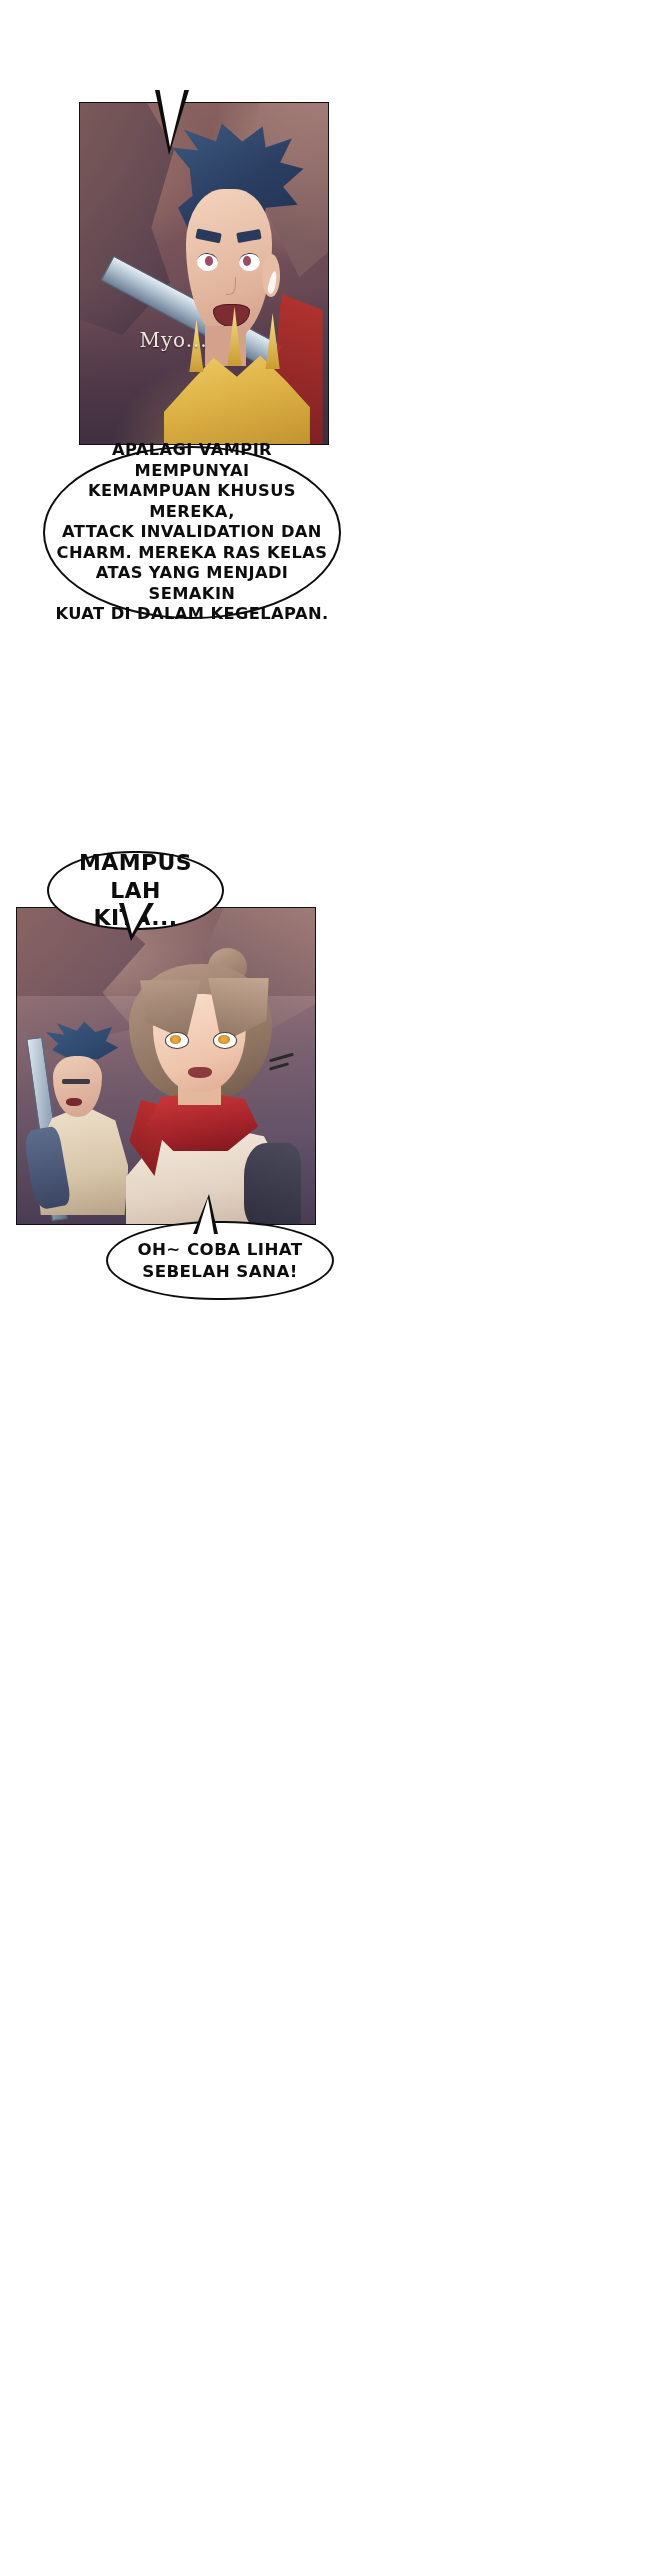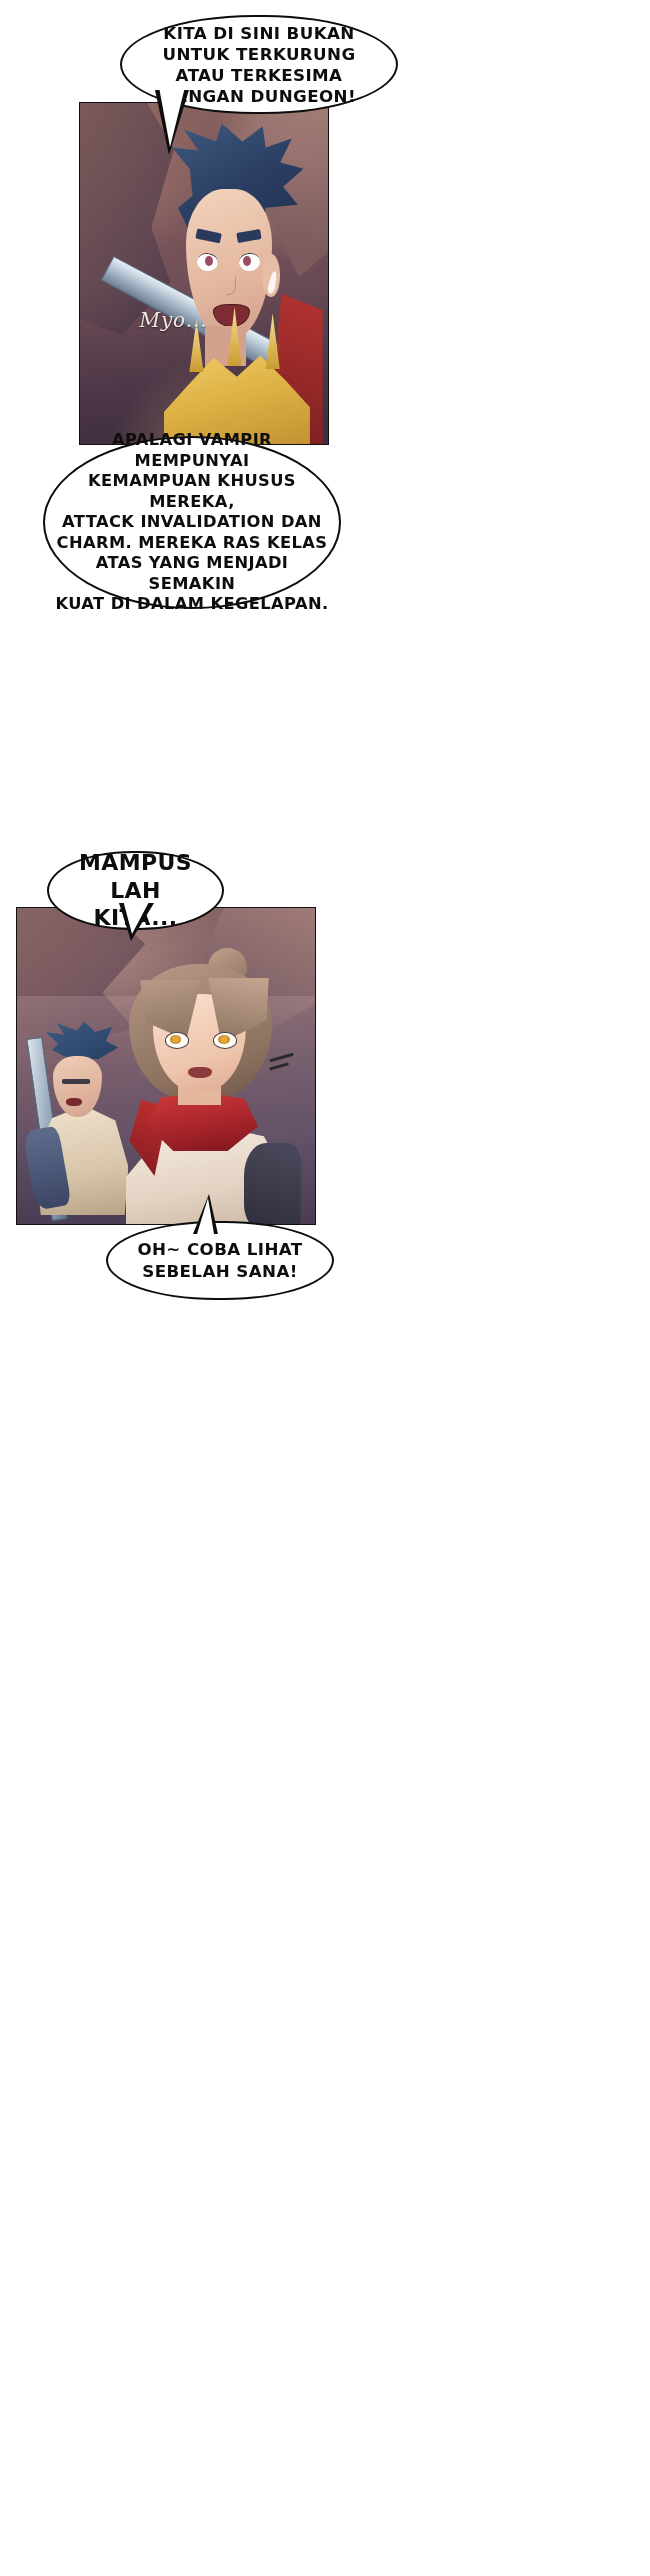--- a/index.html
+++ b/index.html
@@ -216,24 +216,24 @@
     background: linear-gradient(180deg, #e7eef4 0%, #aebfcf 45%, #6d7f93 100%);
     transform: rotate(28deg);
     transform-origin: left center;
     border: 0.9px solid #556a80;
   }
 
   .sfx {
     position: absolute;
     color: #efe7df;
     font-family: "DejaVu Serif", serif;
-    font-style: italic;
     font-size: 20px;
     letter-spacing: 0.9px;
     text-shadow: 0 0.9px 1.8px rgba(0,0,0,.6);
+    margin-top: 20px;
   }
 
   
   .p2-bg {
     position: absolute;
     inset: 0;
     background:
       radial-gradient(ellipse 70% 45% at 30% 15%, #a6837e 0%, rgba(166,131,126,0) 60%),
       linear-gradient(170deg, #8e6a67 0%, #7a5a62 30%, #6b5465 55%, #5e5470 100%);
   }
@@ -424,26 +424,20 @@
     z-index: 6;
   }
 </style>
 </head>
 <body>
 
 <div class="page">
 
   <div class="tail" style="left:155px; top:90px; border-left:14.5px solid transparent; border-right:20px solid transparent; border-top:65px solid #0d0d0d;"></div>
   <div class="tail" style="left:159px; top:87px; border-left:11px solid transparent; border-right:15.4px solid transparent; border-top:60px solid #ffffff;"></div>
-  <div class="balloon" style="left:120px; top:15.4px; width:278px; height:99px; border-radius:50%/52%;">
-    <div class="btext" style="font-size:16.7px;">KITA DI SINI BUKAN
-UNTUK TERKURUNG
-ATAU TERKESIMA
-DENGAN DUNGEON!</div>
-  </div>
 
   <div class="panel" style="left:79px; top:102px; width:250px; height:343px;">
     <div class="p1-bg"></div>
     <div class="p1-rockL"></div>
     <div class="p1-rockR"></div>
     <div class="p1-fog"></div>
     <div class="p1-groundglow"></div>
 
     <div class="c1">
       <div class="c1-sword"></div>
@@ -463,21 +457,21 @@
       <div class="c1-neck"></div>
       <div class="c1-armor"></div>
       <div class="c1-spike1"></div>
       <div class="c1-spike2"></div>
       <div class="c1-spike3"></div>
     </div>
 
     <div class="sfx" style="left:24%; top:60%;">Myo...</div>
   </div>
 
-  <div class="balloon" style="left:43px; top:436px; width:298px; height:173px; border-radius:50%/50%;">
+  <div class="balloon" style="left:43px; top:446px; width:298px; height:173px; border-radius:50%/50%;">
     <div class="btext" style="font-size:16.3px;">APALAGI VAMPIR MEMPUNYAI
 KEMAMPUAN KHUSUS MEREKA,
 ATTACK INVALIDATION DAN
 CHARM. MEREKA RAS KELAS
 ATAS YANG MENJADI SEMAKIN
 KUAT DI DALAM KEGELAPAN.</div>
   </div>
 
   <div class="tail" style="left:119px; top:903px; border-left:12.6px solid transparent; border-right:23.5px solid transparent; border-top:38px solid #0d0d0d;"></div>
   <div class="tail" style="left:123px; top:900px; border-left:9px solid transparent; border-right:18px solid transparent; border-top:34px solid #ffffff;"></div>

